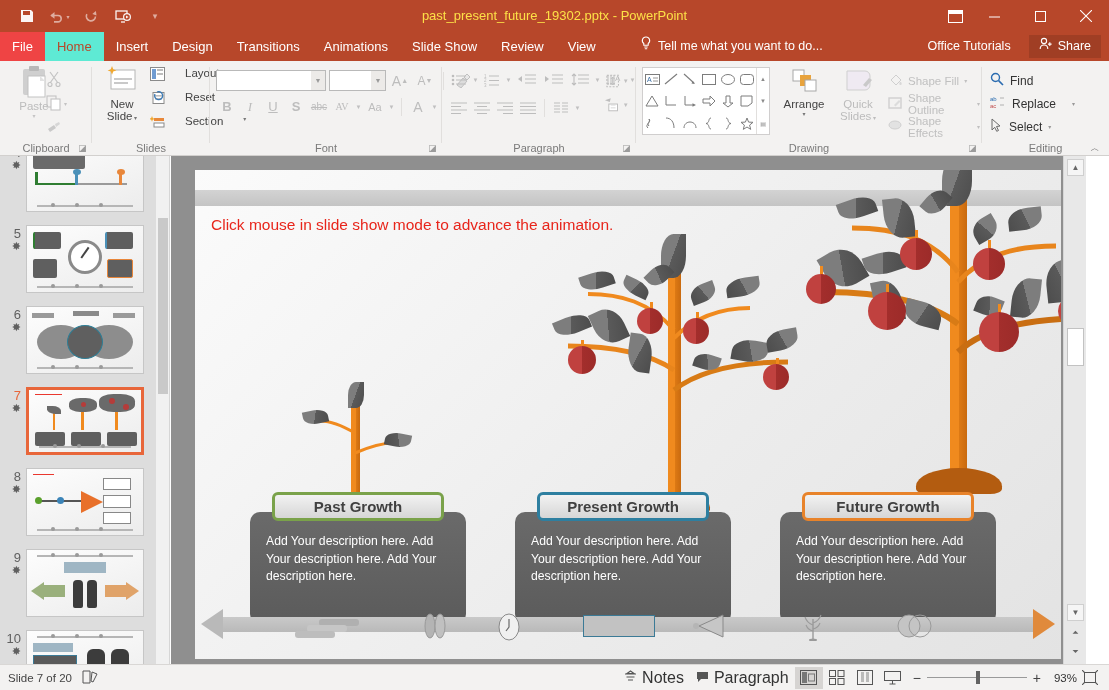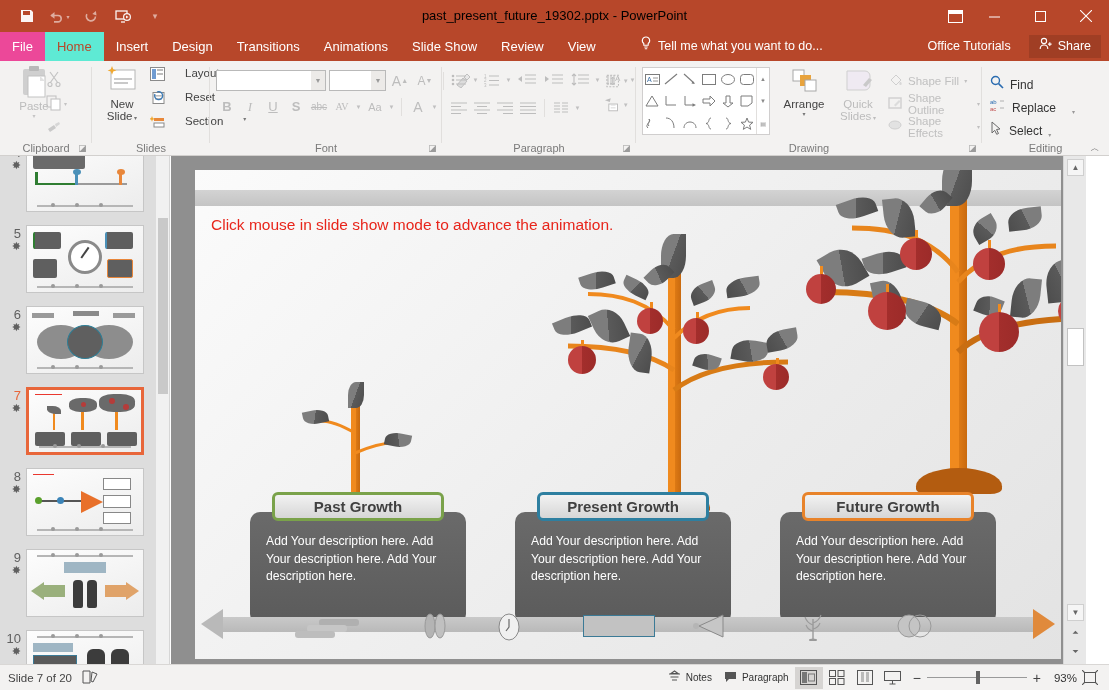--- a/index.html
+++ b/index.html
@@ -18,40 +18,40 @@
   }
   .qat { position:absolute; left:12px; top:0; height:32px; display:flex; align-items:center; gap:2px; }
   .qat-btn {
     width:30px; height:28px; display:flex; align-items:center; justify-content:center;
     color:#fff; opacity:.95;
   }
   .qat-btn.dim { opacity:.55; }
   .qat-btn svg { display:block; }
   .title-text {
     position:absolute; left:0; top:0; width:1109px; height:32px;
-    line-height:32px; text-align:center; font-size:13px; color:#000000;
+    line-height:32px; text-align:center; font-size:13px; color:#fde047;
   }
   .wincontrols { position:absolute; right:0; top:0; height:32px; display:flex; }
   .wc { width:46px; height:32px; display:flex; align-items:center; justify-content:center; color:#fff; }
   .ribbonbtn-tr {
     position:absolute; right:140px; top:4px; width:28px; height:24px;
     display:flex; align-items:center; justify-content:center; color:#fff;
   }
 
   
   .tabstrip {
     position:absolute; left:0; top:32px; width:1109px; height:29px;
     background:#b7472a;
   }
   .tabs { position:absolute; left:0; top:0; display:flex; height:29px; align-items:flex-end; }
   .tab {
     font-size:13px; color:#fff; padding:0 12px; height:29px; line-height:29px;
     white-space:nowrap;
   }
-  .tab.file { background:#ec4899; }
+  .tab.file { background:#ef4444; }
   .tab.active { background:#5eead4; color:#b7472a; }
   .tellme {
     position:absolute; left:640px; top:0; height:29px; line-height:29px;
     font-size:12.5px; color:#fff; display:flex; align-items:center; gap:6px;
   }
   .tr-right {
     position:absolute; right:0; top:0; height:29px; display:flex; align-items:center; gap:8px;
   }
   .office-tutorials { font-size:12.5px; color:#fff; padding:0 10px; line-height:29px; }
   .share-btn {
@@ -138,21 +138,21 @@
   .quickstyles {
     position:absolute; left:196px; top:6px; width:52px; text-align:center;
     font-size:11.5px; color:#bcbcbc;
   }
   .shapeattrs { position:absolute; left:252px; top:8px; width:92px; }
   .sa-item { height:23px; display:flex; align-items:center; gap:5px; font-size:11.5px; color:#c0c0c0; }
 
   
   #g-edit { left:982px; width:127px; }
   .edit-items { position:absolute; left:8px; top:8px; }
-  .ed-item { height:23px; display:flex; align-items:flex-end; gap:6px; font-size:12px; color:#333; }
+  .ed-item { height:23px; display:flex; align-items:center; gap:6px; font-size:12px; color:#333; }
   .ribbon-collapse {
     position:absolute; right:6px; bottom:1px; width:16px; height:14px;
     display:flex; align-items:center; justify-content:center; color:#6f6f6f; font-size:9px;
   }
 
   
   .workspace { position:absolute; left:0; top:156px; width:1109px; height:508px; background:#fff; }
 
   
   .thumbpane {
@@ -271,21 +271,21 @@
     background:#fff; border:1px solid #c2c2c2;
   }
 
   
   .statusbar {
     position:absolute; left:0; top:664px; width:1109px; height:26px;
     background:#f3f2f1; border-top:1px solid #d9d7d5; display:flex; align-items:center;
   }
   .sb-left { display:flex; align-items:center; gap:10px; padding-left:8px; font-size:11.5px; color:#444; }
   .sb-right { position:absolute; right:6px; display:flex; align-items:center; gap:0; }
-  .sb-btn { display:flex; align-items:center; gap:5px; font-size:10px; color:#333; padding:0 6px; height:22px; }
+  .sb-btn { display:flex; align-items:center; gap:5px; font-size:16px; color:#333; padding:0 6px; height:22px; }
   .view-btn {
     width:28px; height:22px; display:flex; align-items:center; justify-content:center; color:#555;
   }
   .view-btn.active { background:#d6d4d2; }
   .zoomslider { display:flex; align-items:center; gap:6px; padding:0 6px; }
   .zs-track { position:relative; width:100px; height:14px; display:flex; align-items:center; }
   .zs-line { position:absolute; left:0; right:0; height:1px; background:#9a9a9a; }
   .zs-knob { position:absolute; left:49px; width:4px; height:13px; background:#636363; }
   .zoomlabel { font-size:11.5px; color:#333; min-width:30px; text-align:right; }
   .fitslide { width:26px; height:22px; display:flex; align-items:center; justify-content:center; color:#555; }

